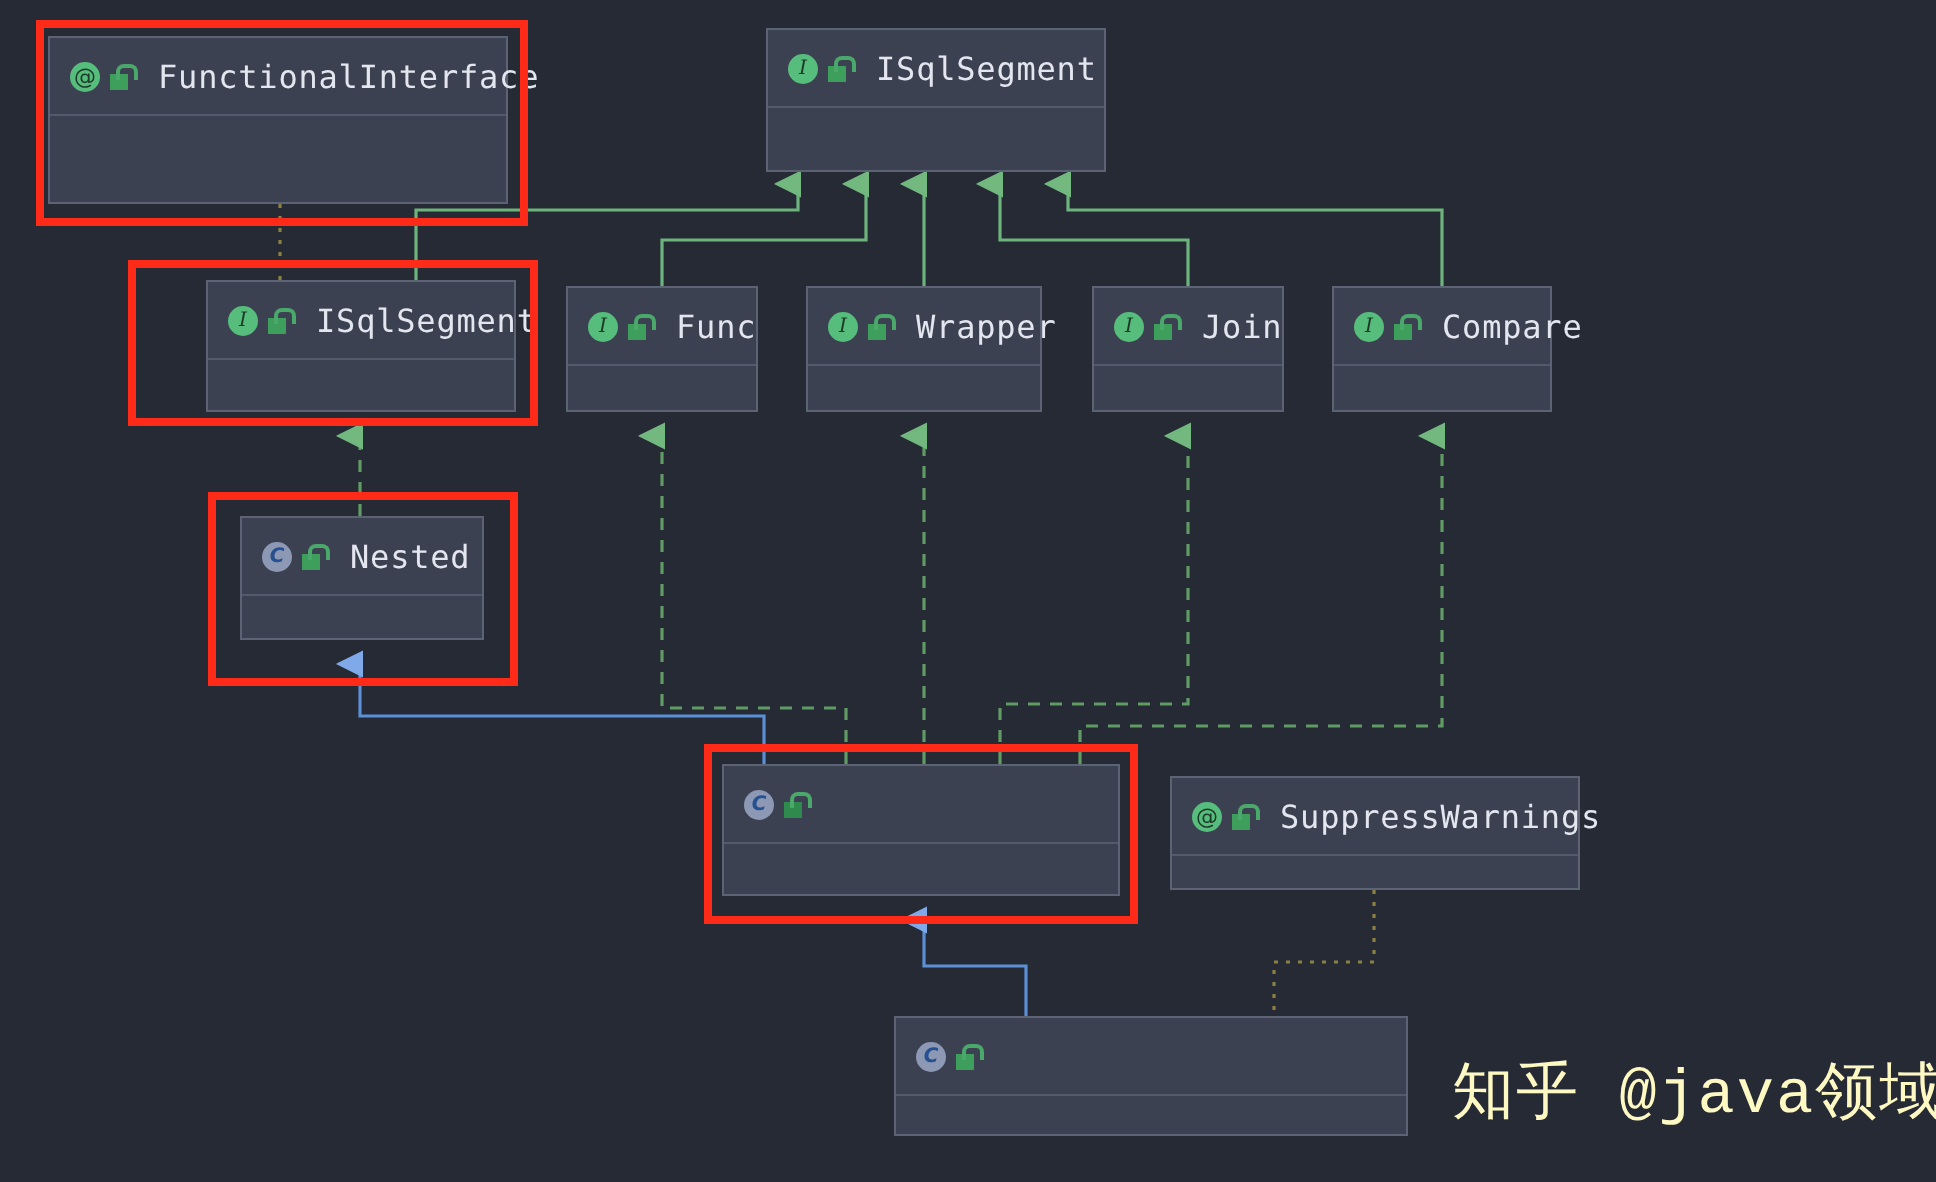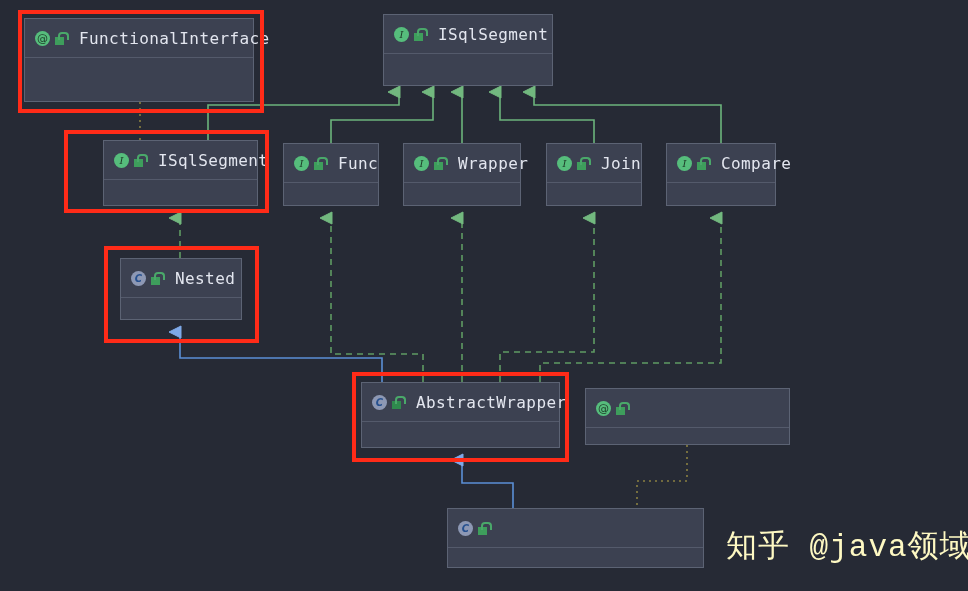--- a/index.html
+++ b/index.html
@@ -273,32 +273,32 @@
     <div class="body"></div>
   </div>
 
   <div class="node" style="left:361px; top:382px; width:199px; height:66px;">
     <div class="hdr">
       <span class="ic ic-class abstract">C</span>
       <span class="ic ic-lock dark">
           <i></i>
           <u></u>
         </span>
-      <span class="name">AbstractWrapper</span>
     </div>
     <div class="body"></div>
   </div>
 
   <div class="node" style="left:585px; top:388px; width:205px; height:57px;">
     <div class="hdr">
       <span class="ic ic-anno">@</span>
       <span class="ic ic-lock">
           <i></i>
           <u></u>
         </span>
+      <span class="name">SuppressWarnings</span>
     </div>
     <div class="body"></div>
   </div>
 
   <div class="node" style="left:447px; top:508px; width:257px; height:60px;">
     <div class="hdr">
       <span class="ic ic-class abstract">C</span>
       <span class="ic ic-lock">
           <i></i>
           <u></u>

